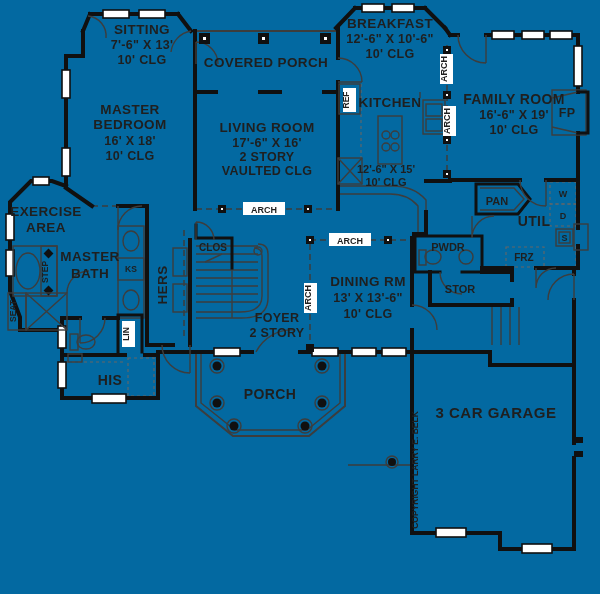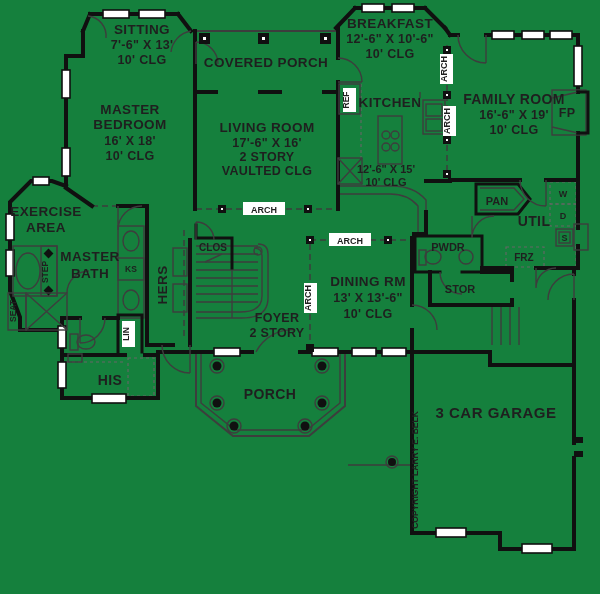--- a/index.html
+++ b/index.html
@@ -1,16 +1,16 @@
 <!DOCTYPE html>
 <html><head>
 <meta charset="utf-8">
 <style>
   html,body{margin:0;padding:0;background:#fff;}
-  .plan-wrap{position:relative;width:600px;height:594px;background:#15803d;overflow:hidden;
+  .plan-wrap{position:relative;width:600px;height:594px;background:#0369a1;overflow:hidden;
     font-family:"Liberation Sans","DejaVu Sans",sans-serif;}
   svg{display:block}
   text{fill:#1f1f1f;font-weight:bold;font-family:"Liberation Sans","DejaVu Sans",sans-serif;}
   .t15{font-size:15px;letter-spacing:.5px}
   .t14{font-size:14px;letter-spacing:.4px}
   .t13{font-size:13.5px;letter-spacing:.4px}
   .t12{font-size:12.5px;letter-spacing:.3px}
   .t11{font-size:11px}
   .t10{font-size:10px}
   .t9{font-size:9px}

